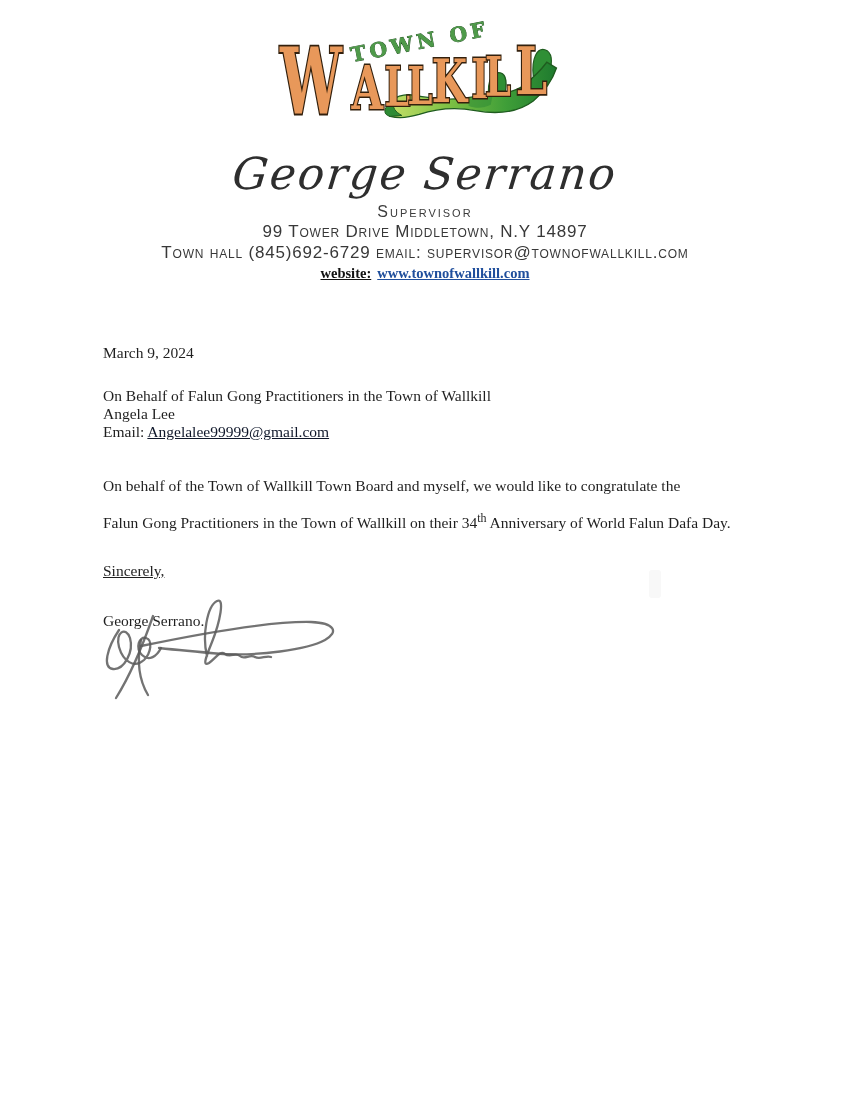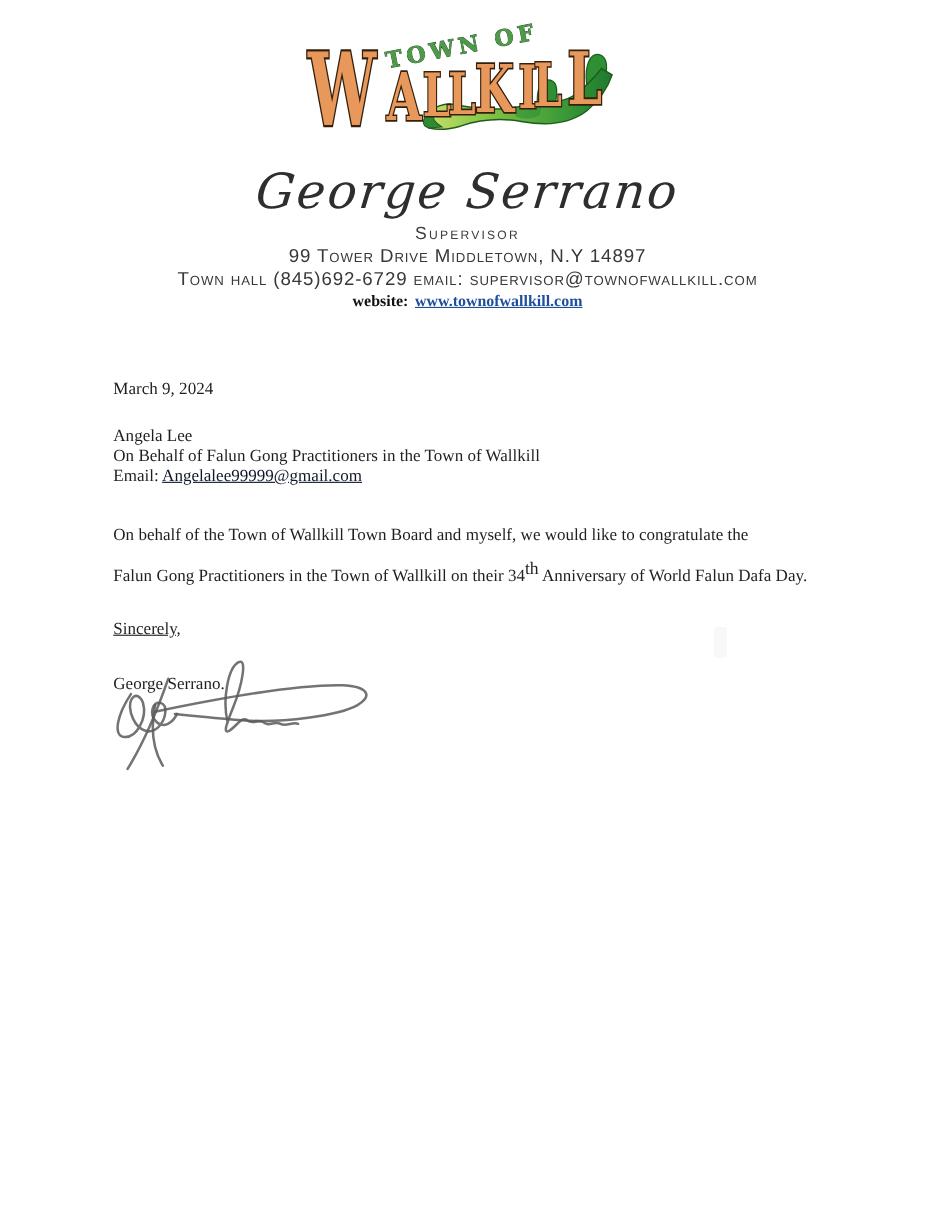--- a/index.html
+++ b/index.html
@@ -14,30 +14,30 @@
 
   .script-name { margin-top:16px; font-family:"DejaVu Serif", serif; font-style:italic;
                  font-size:44px; color:#2e2e2e; letter-spacing:2px; transform:skewX(-6deg); }
   .lh-title   { margin-top:4px; font-family:"Liberation Sans", sans-serif; font-variant:small-caps;
                 font-size:16px; letter-spacing:2px; color:#3c3c3c; }
   .lh-address { margin-top:1px; font-family:"Liberation Sans", sans-serif; font-variant:small-caps;
                 font-size:17px; letter-spacing:0.8px; color:#383838; }
   .lh-contact { margin-top:1px; font-family:"Liberation Sans", sans-serif; font-variant:small-caps;
                 font-size:17px; letter-spacing:0.8px; color:#383838; }
   .lh-website { margin-top:2px; font-size:14.5px; font-weight:bold; }
-  .lh-website .web-label { color:#111; margin-right:6px; }
+  .lh-website .web-label { color:#111; text-decoration:underline; margin-right:6px; }
   .lh-website .web-url   { text-decoration:underline; cursor:pointer; }
 
   
   .letter-body { margin:62px 103px 0 103px; font-size:15.5px; line-height:18px; }
   .recipient { margin-top:25px; }
   .email-row a { text-decoration:underline; cursor:pointer; }
   .para-1 { margin-top:36px; }
   .para-2 { margin-top:19px; }
-  .para-2 sup { font-size:16px; vertical-align:super; line-height:0; }
+  .para-2 sup { font-size:12px; vertical-align:super; line-height:0; }
   .closing { margin-top:30px;text-decoration:underline; }
 
   .sig-block { position:relative; margin-top:32px; }
   .signer-title { margin-top:38px; }
   .signature { position:absolute; left:-14px; top:-18px; width:258px; height:108px;
                pointer-events:none; }
   .signature path { fill:none; stroke:#5a5a5a; stroke-width:2.3; stroke-linecap:round; opacity:0.85; }
 
   .smudge { position:absolute; left:649px; top:570px; width:12px; height:28px;
             background:#f8f8f8; border-radius:3px; }
@@ -105,22 +105,22 @@
       <span class="web-label">website:</span><a class="web-url" id="web-url" style="color: rgb(31, 78, 156);">www.townofwallkill.com</a>
     </div>
 
   </header>
 
   <main class="letter-body">
 
     <p class="date">March 9, 2024</p>
 
     <div class="recipient">
+      <div>On Behalf of Falun Gong Practitioners in the Town of Wallkill</div>
       <div>Angela Lee</div>
-      <div>On Behalf of Falun Gong Practitioners in the Town of Wallkill</div>
       <div class="email-row">
         <span>Email:</span>
         <a id="email-link" style="color: #0f172a;">Angelalee99999@gmail.com</a>
       </div>
     </div>
 
     <p class="para-1">On behalf of the Town of Wallkill Town Board and myself, we would like to congratulate the</p>
 
     <p class="para-2"><span>Falun Gong Practitioners in the Town of Wallkill on their 34</span><sup>th</sup><span> Anniversary of World Falun Dafa Day.</span></p>
 

